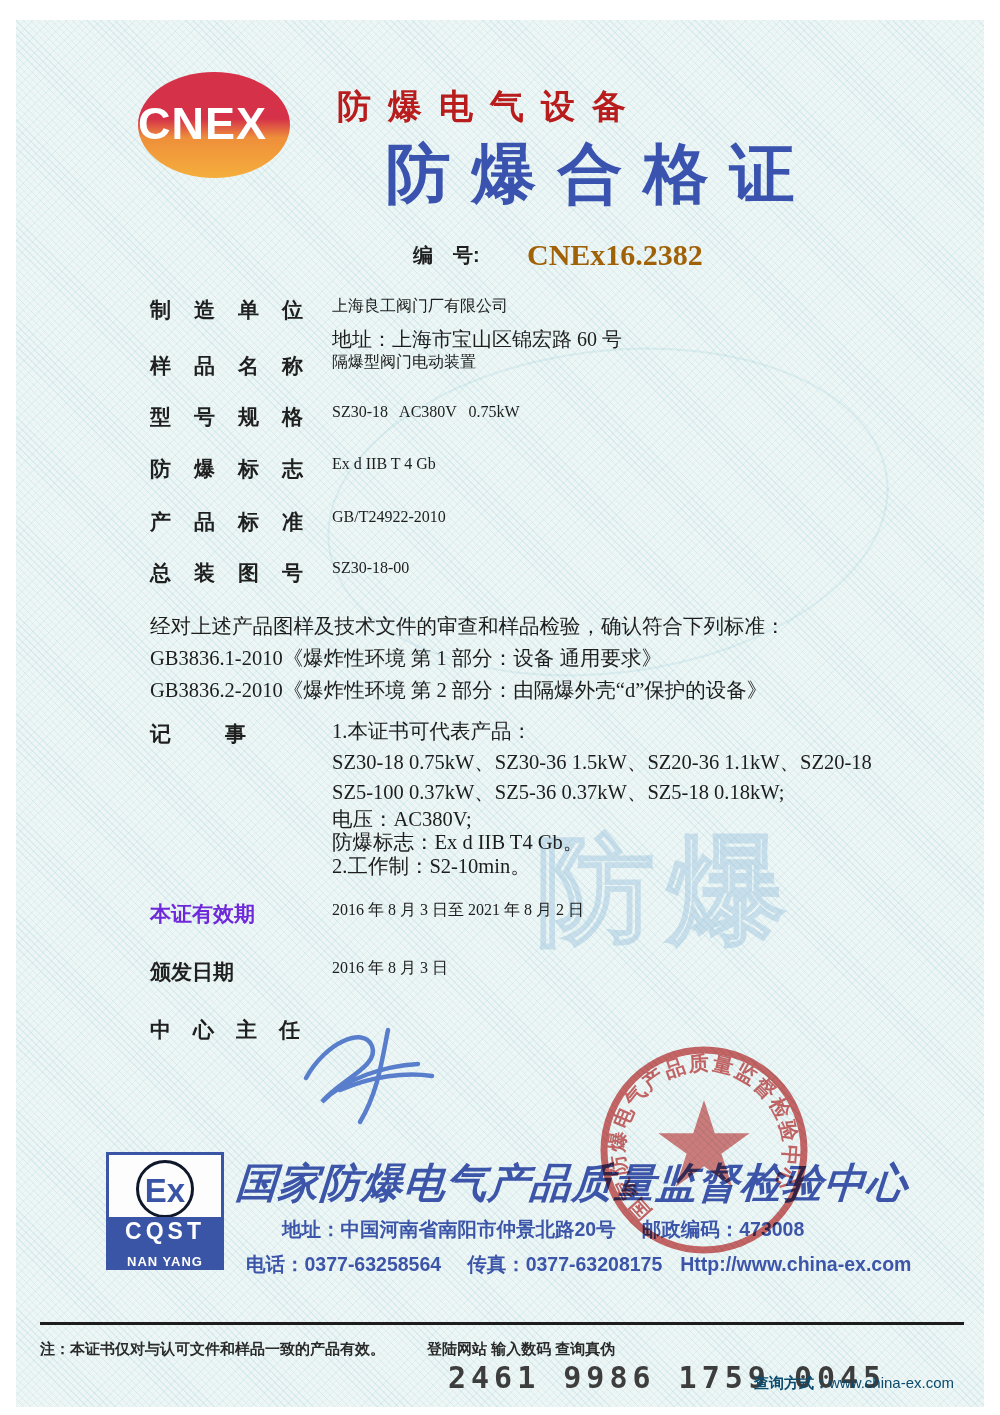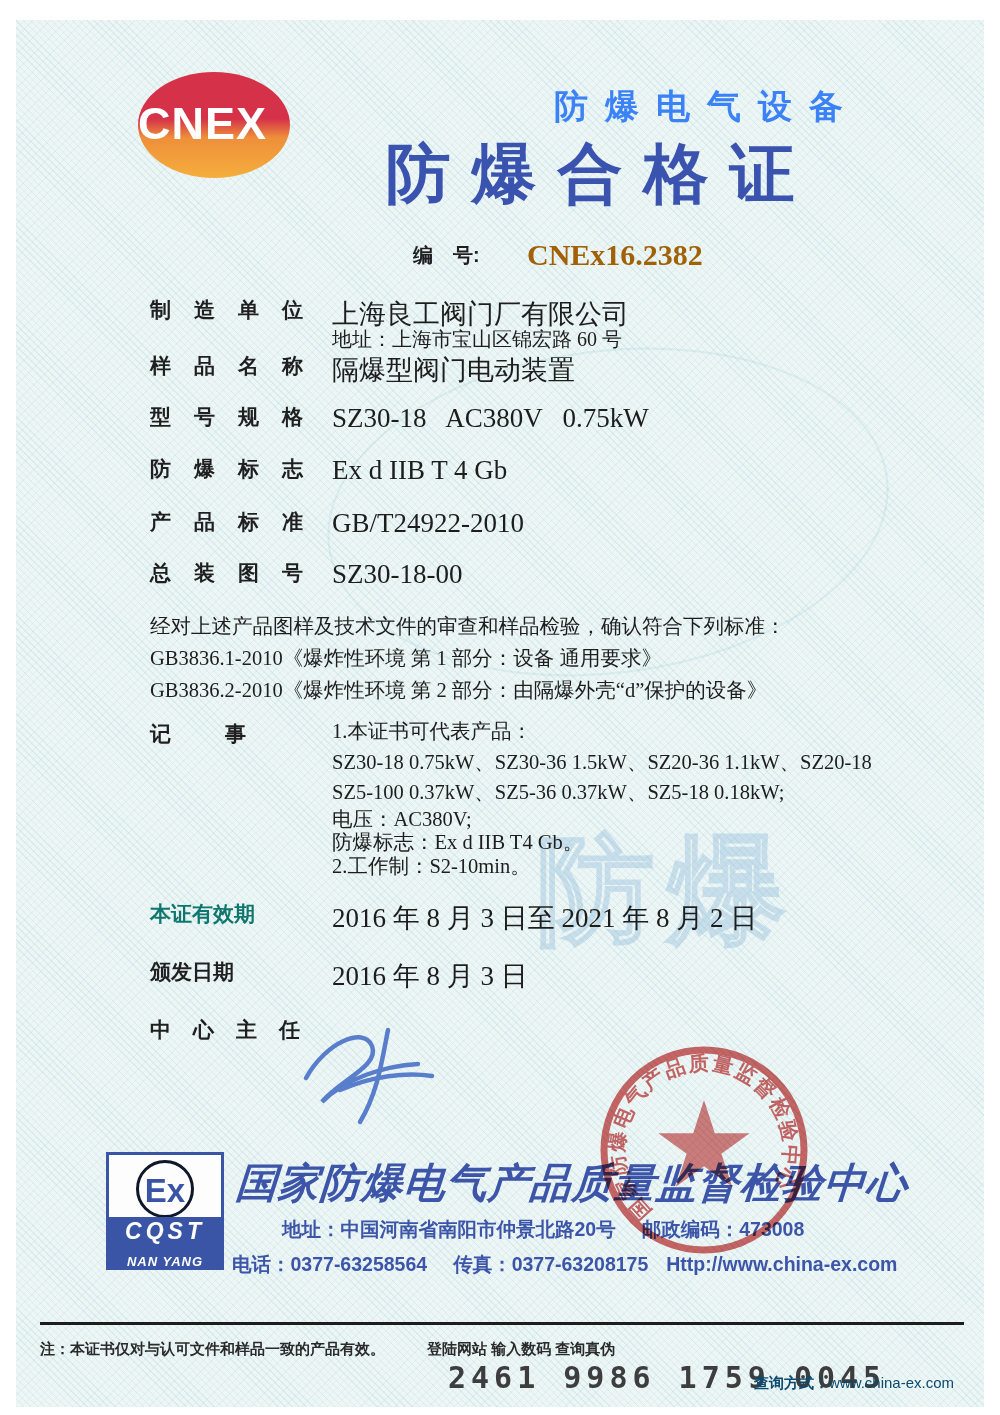--- a/index.html
+++ b/index.html
@@ -11,31 +11,31 @@
       repeating-linear-gradient(135deg, rgba(163,210,220,0.16) 0px, rgba(163,210,220,0.16) 1px, transparent 1px, transparent 6px);}
   .hei{font-family:"Liberation Sans","DejaVu Sans",sans-serif;}
   .song{font-family:"Liberation Serif","DejaVu Serif",serif;}
   .abs{position:absolute;}
 
   
   .cnex-logo{left:138px;top:72px;width:152px;height:106px;border-radius:50%;
      background:linear-gradient(180deg,#d53149 0%,#d53149 44%,#ee8f3a 62%,#f5ae3c 100%);
      line-height:104px;color:#fff;font-weight:bold;font-size:45px;letter-spacing:1px;}
   .logo-caption{left:126px;top:180px;width:176px;text-align:center;font-size:35px;color:#2d2d2d;letter-spacing:2px;}
-  .title-small{left:320px;top:84px;width:540px;text-align:right;font-size:34px;font-weight:bold;
-     letter-spacing:17px;text-indent:17px;color:#3b82f6;}
+  .title-small{left:320px;top:84px;width:540px;text-align:left;font-size:34px;font-weight:bold;
+     letter-spacing:17px;text-indent:17px;color:#b91c1c;}
   .title-large{left:270px;top:130px;width:640px;text-align:center;font-size:65px;font-weight:bold;
      letter-spacing:21px;text-indent:21px;color:#3a53ae;}
   .certno-label{left:413px;top:242px;font-size:20px;color:#1f1f1f;font-weight:600;white-space:pre;}
   .certno-value{left:527px;top:238px;font-size:30px;color:#a16207;font-weight:bold;}
 
   
   .flabel{left:150px;width:153px;font-size:21px;font-weight:600;color:#1f1f1f;
      text-align:justify;text-align-last:justify;}
-  .fvalue{left:332px;font-size:27px;color:#1d1d1d;white-space:pre;}
+  .fvalue{left:332px;font-size:16px;color:#1d1d1d;white-space:pre;}
 
   .standards{left:150px;top:610px;width:760px;font-size:20.5px;line-height:32px;color:#1d1d1d;}
   .notes{left:332px;top:716px;width:600px;font-size:20.5px;color:#1d1d1d;}
   .notes .lh-a{line-height:30.5px;}
   .notes .lh-b{line-height:23.5px;}
 
   .director-label{left:150px;top:1016px;width:150px;}
 
   
   .watermark{left:520px;top:792px;font-size:118px;font-weight:bold;letter-spacing:14px;color:transparent;
@@ -43,28 +43,28 @@
   .ghost-ellipse{left:310px;top:330px;width:560px;height:320px;border:2px solid rgba(150,200,215,0.22);
      border-radius:50%;transform:rotate(-7deg);}
 
   .sig-svg{left:288px;top:1016px;}
   .seal-svg{left:594px;top:1040px;opacity:0.84;mix-blend-mode:multiply;z-index:5;}
 
   
   .ex-logo{left:106px;top:1152px;width:118px;height:118px;border:3px solid #3a55a5;background:#fdfdfd;box-sizing:border-box;}
   .ex-circle{position:absolute;left:50%;top:5px;transform:translateX(-50%);width:58px;height:58px;border:3px solid #0f172a;
      border-radius:50%;text-align:center;line-height:56px;font-size:33px;font-weight:bold;color:#3a55a5;box-sizing:border-box;background:#fdfdfd;}
-  .ex-bottom{position:absolute;left:0;right:0;bottom:0;height:50px;background:#3a55a5;color:#fff;text-align:center;font-style:italic;}
+  .ex-bottom{position:absolute;left:0;right:0;bottom:0;height:50px;background:#3a55a5;color:#fff;text-align:center;}
   .ex-cqst{font-size:23px;font-weight:bold;letter-spacing:4px;line-height:26px;margin-top:1px;}
   .ex-ny{font-size:13px;font-weight:bold;letter-spacing:1px;line-height:15px;margin-top:10px;}
   .org-name{left:236px;top:1156px;font-size:41px;font-weight:bold;font-style:italic;color:#3c55a8;letter-spacing:1px;
      transform:skewX(-4deg);}
   .org-line{font-size:19.5px;font-weight:bold;color:#3c55a8;white-space:pre;}
   .addr-line{left:282px;top:1216px;}
-  .tel-line{left:232px;top:1251px;text-align:center;}
+  .tel-line{left:246px;top:1251px;text-align:center;}
   .gap-m{margin-left:26px;} .gap-s{margin-left:18px;}
 
   
   .divider{left:40px;top:1322px;width:924px;height:3px;background:#1d1d1d;}
   .foot-note{left:40px;top:1340px;font-size:15px;font-weight:bold;color:#2a2a2a;}
   .foot-hint{margin-left:42px;}
   .code{left:448px;top:1360px;font-family:"DejaVu Sans Mono",monospace;font-size:30px;font-weight:bold;
      letter-spacing:5px;color:#3d3d3d;}
   .query{left:754px;top:1374px;font-size:15px;color:#0c4a6e;}
   .query b{font-weight:bold;}
@@ -115,21 +115,21 @@
   <div class="abs flabel hei" style="top:720px;width:96px;">记事</div>
   <div class="abs notes song">
     <div class="lh-a">1.本证书可代表产品：</div>
     <div class="lh-a">SZ30-18  0.75kW、SZ30-36  1.5kW、SZ20-36  1.1kW、SZ20-18</div>
     <div class="lh-a">SZ5-100 0.37kW、SZ5-36 0.37kW、SZ5-18 0.18kW;</div>
     <div class="lh-b">电压：AC380V;</div>
     <div class="lh-b">防爆标志：Ex d IIB T4 Gb。</div>
     <div class="lh-b">2.工作制：S2-10min。</div>
   </div>
 
-  <div class="abs hei" style="left:150px;top:900px;font-size:21px;font-weight:600;color:#0f766e;">本证有效期</div>
+  <div class="abs hei" style="left:150px;top:900px;font-size:21px;font-weight:600;color:#6d28d9;">本证有效期</div>
   <div class="abs fvalue song" style="top:900px;">2016 年 8 月 3 日至 2021 年 8 月 2 日</div>
 
   <div class="abs hei" style="left:150px;top:958px;font-size:21px;font-weight:600;color:#1f1f1f;">颁发日期</div>
   <div class="abs fvalue song" style="top:958px;">2016 年 8 月 3 日</div>
 
   <div class="abs flabel hei director-label">中心主任</div>
 
   <svg class="abs sig-svg" width="180" height="112" viewBox="0 0 180 112">
     <g fill="none" stroke="#4d74c8" stroke-width="4.5" stroke-linecap="round" opacity="0.92">
       <path d="M18,62 C38,26 76,10 84,30 C92,50 52,64 34,86 C58,62 96,50 130,48"></path>

